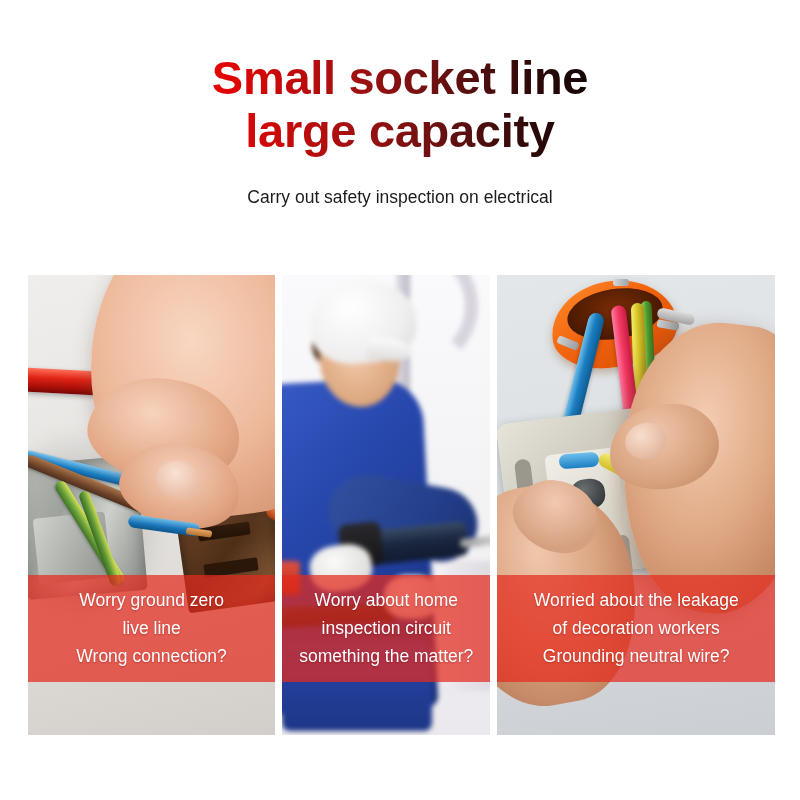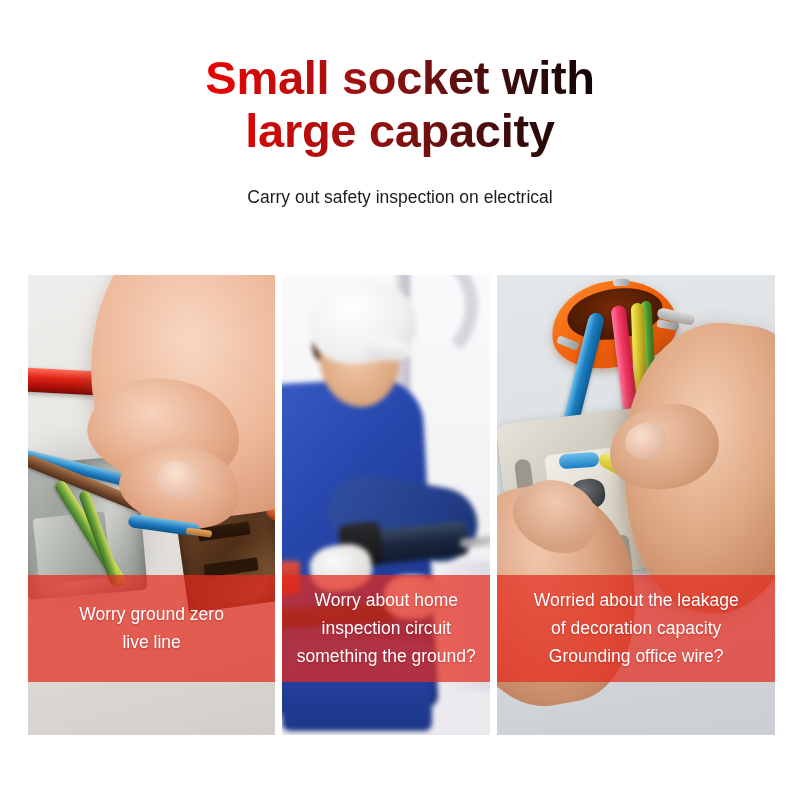--- a/index.html
+++ b/index.html
@@ -453,21 +453,21 @@
     text-align: center;
     white-space: nowrap;
     text-shadow: 0 1px 2px rgba(120,10,5,.35);
   }
 </style>
 </head>
 <body>
 
 <div class="headline-block">
   <h1 class="headline">
-    <span>Small socket with</span>
+    <span>Small socket line</span>
     <span class="headline-line-2">large capacity</span>
   </h1>
   <p class="subtitle">
     <span>Carry out safety inspection on electrical</span>
   </p>
 </div>
 
 <div class="panel-row">
 
   <div class="panel panel-1">
@@ -491,20 +491,21 @@
       <div class="p1-hand"></div>
       <div class="p1-thumb"></div>
       <div class="p1-finger"></div>
       <div class="p1-nail"></div>
       <div class="wire p1-wire-blue2"></div>
       <div class="p1-copper"></div>
     </div>
     <div class="caption">
       <div class="caption-line">Worry ground zero</div>
       <div class="caption-line">live line</div>
+      <div class="caption-line">Wrong connection?</div>
     </div>
   </div>
 
   <div class="panel panel-2">
     <div class="photo">
       <div class="p2-wall"></div>
       <div class="p2-blur">
         <div class="p2-pipe"></div>
         <div class="p2-pipe-curve"></div>
         <div class="p2-cable"></div>
@@ -521,21 +522,21 @@
         <div class="p2-drill"></div>
         <div class="p2-drill-grip"></div>
         <div class="p2-drill-bit"></div>
         <div class="p2-glove"></div>
         <div class="p2-glove2"></div>
       </div>
     </div>
     <div class="caption">
       <div class="caption-line">Worry about home</div>
       <div class="caption-line">inspection circuit</div>
-      <div class="caption-line">something the ground?</div>
+      <div class="caption-line">something the matter?</div>
     </div>
   </div>
 
   <div class="panel panel-3">
     <div class="photo">
       <div class="p3-wall"></div>
       <div class="p3-box"></div>
       <div class="p3-box-inner"></div>
       <div class="p3-screw1"></div>
       <div class="p3-screw2"></div>
@@ -553,18 +554,18 @@
       <div class="p3-w-blue-end"></div>
       <div class="p3-w-yellow2"></div>
       <div class="p3-hand-r"></div>
       <div class="p3-finger-r"></div>
       <div class="p3-nail-r"></div>
       <div class="p3-hand-l"></div>
       <div class="p3-thumb-l"></div>
     </div>
     <div class="caption">
       <div class="caption-line">Worried about the leakage</div>
-      <div class="caption-line">of decoration capacity</div>
-      <div class="caption-line">Grounding office wire?</div>
+      <div class="caption-line">of decoration workers</div>
+      <div class="caption-line">Grounding neutral wire?</div>
     </div>
   </div>
 
 </div>
 
 </body></html>

